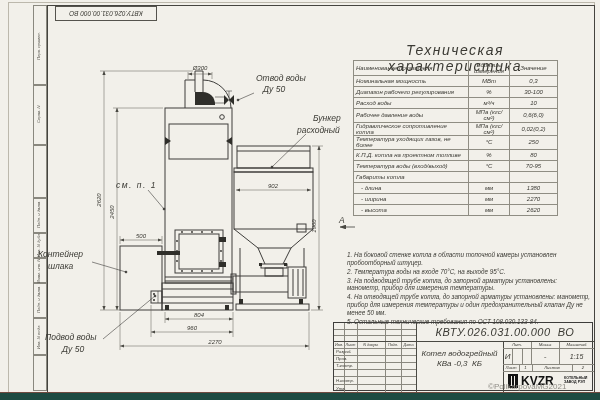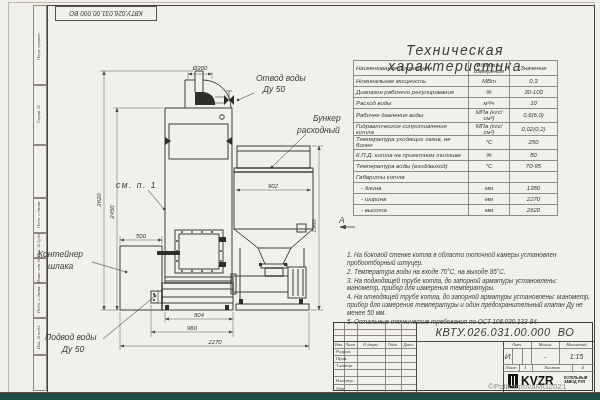--- a/index.html
+++ b/index.html
@@ -379,20 +379,24 @@
     <div class="cell f38" style="left:23px;top:18px;width:28px;height:7px;">N докум.</div>
     <div class="cell f38" style="left:51px;top:18px;width:16px;height:7px;">Подп.</div>
     <div class="cell f38" style="left:67px;top:18px;width:15px;height:7px;">Дата</div>
 
     <div class="cell f42 rowlab" style="left:0;top:25px;width:23px;height:7px;">Разраб.</div>
     <div class="cell f42 rowlab" style="left:0;top:32px;width:23px;height:7px;">Пров.</div>
     <div class="cell f42 rowlab" style="left:0;top:39px;width:23px;height:7px;">Т.контр.</div>
     <div class="cell f42 rowlab" style="left:0;top:53px;width:23px;height:8px;">Н.контр.</div>
     <div class="cell f42 rowlab" style="left:0;top:61px;width:23px;height:8px;">Утв.</div>
 
+    <div class="cell prod" style="left:82px;top:18px;width:87px;height:51px;align-items:center;justify-content:flex-start;padding-top:8px;box-sizing:border-box;">
+      <span>Котел водогрейный</span>
+      <span>КВа -0,3  КБ</span>
+    </div>
 
     <div class="cell f42" style="left:169px;top:18px;width:28px;height:7px;">Лит.</div>
     <div class="cell f42" style="left:197px;top:18px;width:28px;height:7px;">Масса</div>
     <div class="cell f42" style="left:225px;top:18px;width:35px;height:7px;">Масштаб</div>
     <div class="cell f8" style="left:169px;top:25px;width:9px;height:16px;">И</div>
     <div class="cell f8" style="left:197px;top:25px;width:28px;height:16px;">-</div>
     <div class="cell f7" style="left:225px;top:25px;width:35px;height:16px;">1:15</div>
 
     <div class="cell f42" style="left:169px;top:41px;width:16px;height:7px;">Лист</div>
     <div class="cell f42" style="left:185px;top:41px;width:13px;height:7px;">1</div>

